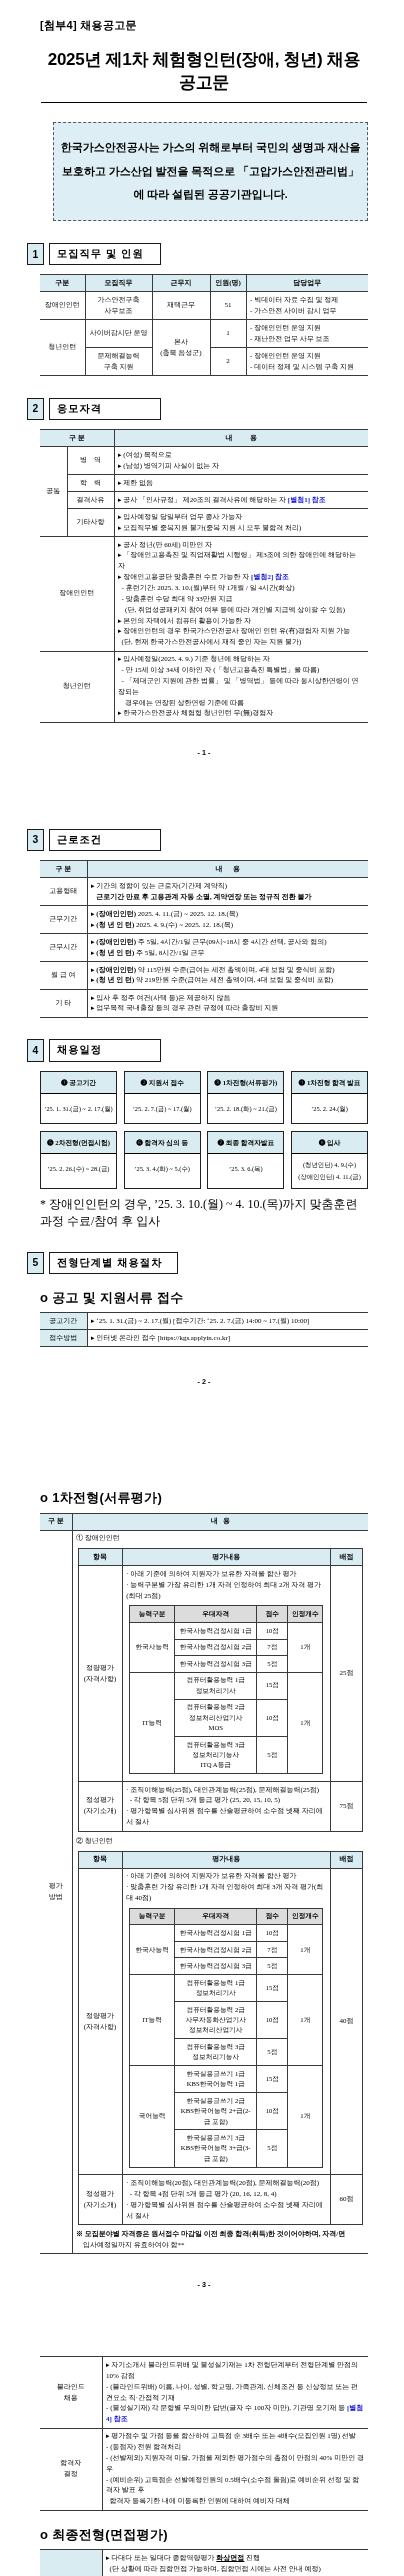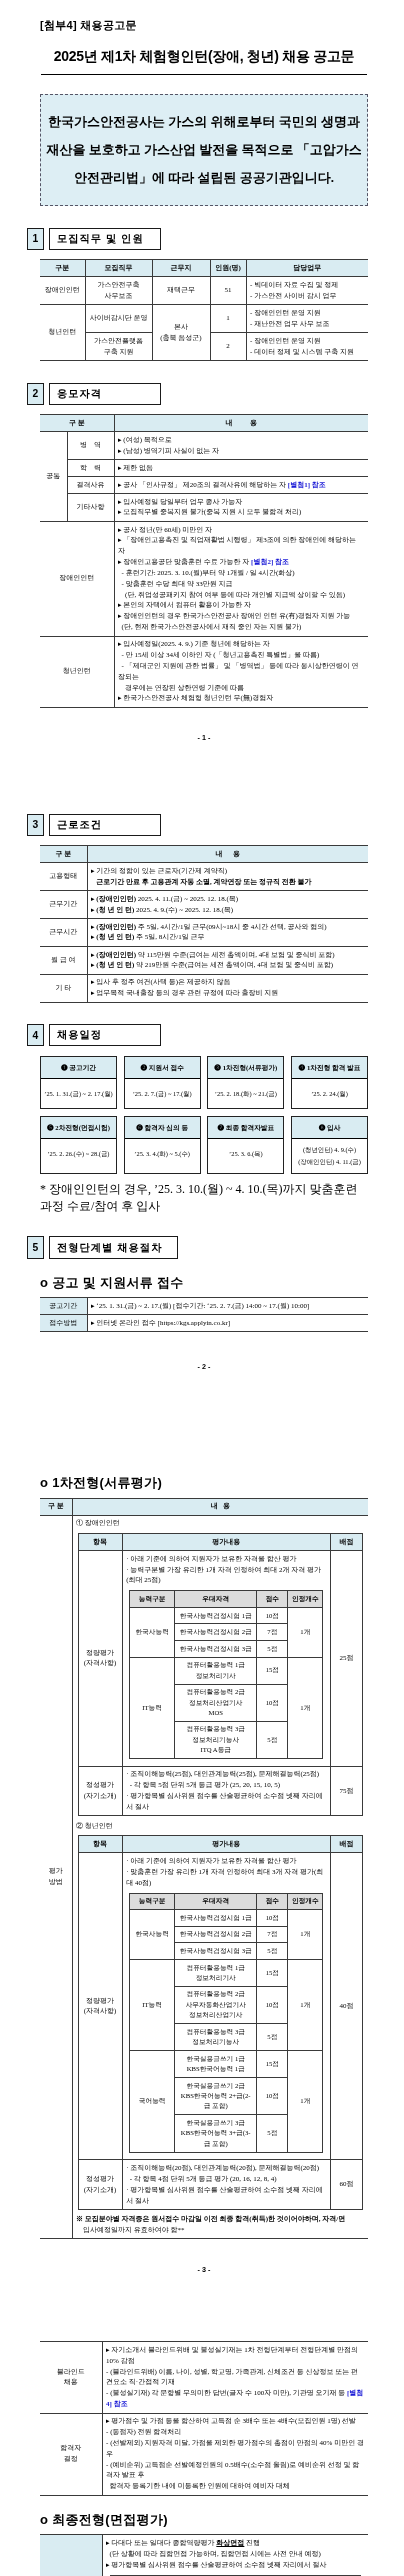--- a/index.html
+++ b/index.html
@@ -7,24 +7,24 @@
     --beige:#fcf3e2; --blue:#1b1bd6;
   }
   *{box-sizing:border-box;}
   body{margin:0;background:#fff;width:405px;min-height:4062px;color:#000;
        font-family:"Liberation Serif","DejaVu Serif",serif;}
   .page{padding:17.5px 37px 13.4px 40px;}
 
   .att{font-family:Liberation Sans, sans-serif;font-weight:bold;
        font-size:11px;letter-spacing:0.3px;}
   .title{font-family:"Liberation Sans","DejaVu Sans",sans-serif;font-weight:900;
-       font-size:14px;text-align:center;margin:15.5px 1px 0;padding-bottom:8.2px;
+       font-size:17px;text-align:center;margin:15.5px 1px 0;padding-bottom:8.2px;
        border-bottom:1.3px solid #000;letter-spacing:-0.3px;}
   .intro{margin-top:18.5px;background:var(--introbg);border:0.8px dashed #556;
-       padding:7.2px 5.2px;text-align:center;font-weight:bold;font-size:13px;line-height:2.15;}
+       padding:7.2px 5.2px;text-align:center;font-weight:bold;font-size:11px;line-height:2.15;margin-left:13px;}
   .intro p{margin:6.2px 0;}
 
   .sec{display:flex;align-items:stretch;margin:21.6px 0 9.3px -13.4px;
        font-family:"Liberation Sans","DejaVu Sans",sans-serif;}
   .sec .num{border:0.9px solid #1a1a1a;background:var(--accent);width:17.5px;
        display:flex;align-items:center;justify-content:center;font-size:10.3px;font-weight:bold;margin-right:4.6px;}
   .sec .tit{border:1px solid #1a1a1a;background:#fff;font-size:10.3px;font-weight:bold;
        padding:3.1px 14.4px 3.1px 7.2px;min-width:112px;letter-spacing:1px;}
 
   .sub{font-family:"Liberation Sans","DejaVu Sans",sans-serif;font-size:13px;
@@ -133,21 +133,21 @@
             <td class="lb">
               <div class="ln">1</div>
             </td>
             <td class="ct">
               <div class="ln">- 장애인인턴 운영 지원</div>
               <div class="ln">- 재난안전 업무 사무 보조</div>
             </td>
           </tr>
           <tr>
             <td class="lb">
-              <div class="ln">가스안전플랫폼</div>
+              <div class="ln">문제해결능력</div>
               <div class="ln">구축 지원</div>
             </td>
             <td class="lb">
               <div class="ln">2</div>
             </td>
             <td class="ct">
               <div class="ln">- 장애인인턴 운영 지원</div>
               <div class="ln">- 데이터 정제 및 시스템 구축 지원</div>
             </td>
           </tr>

